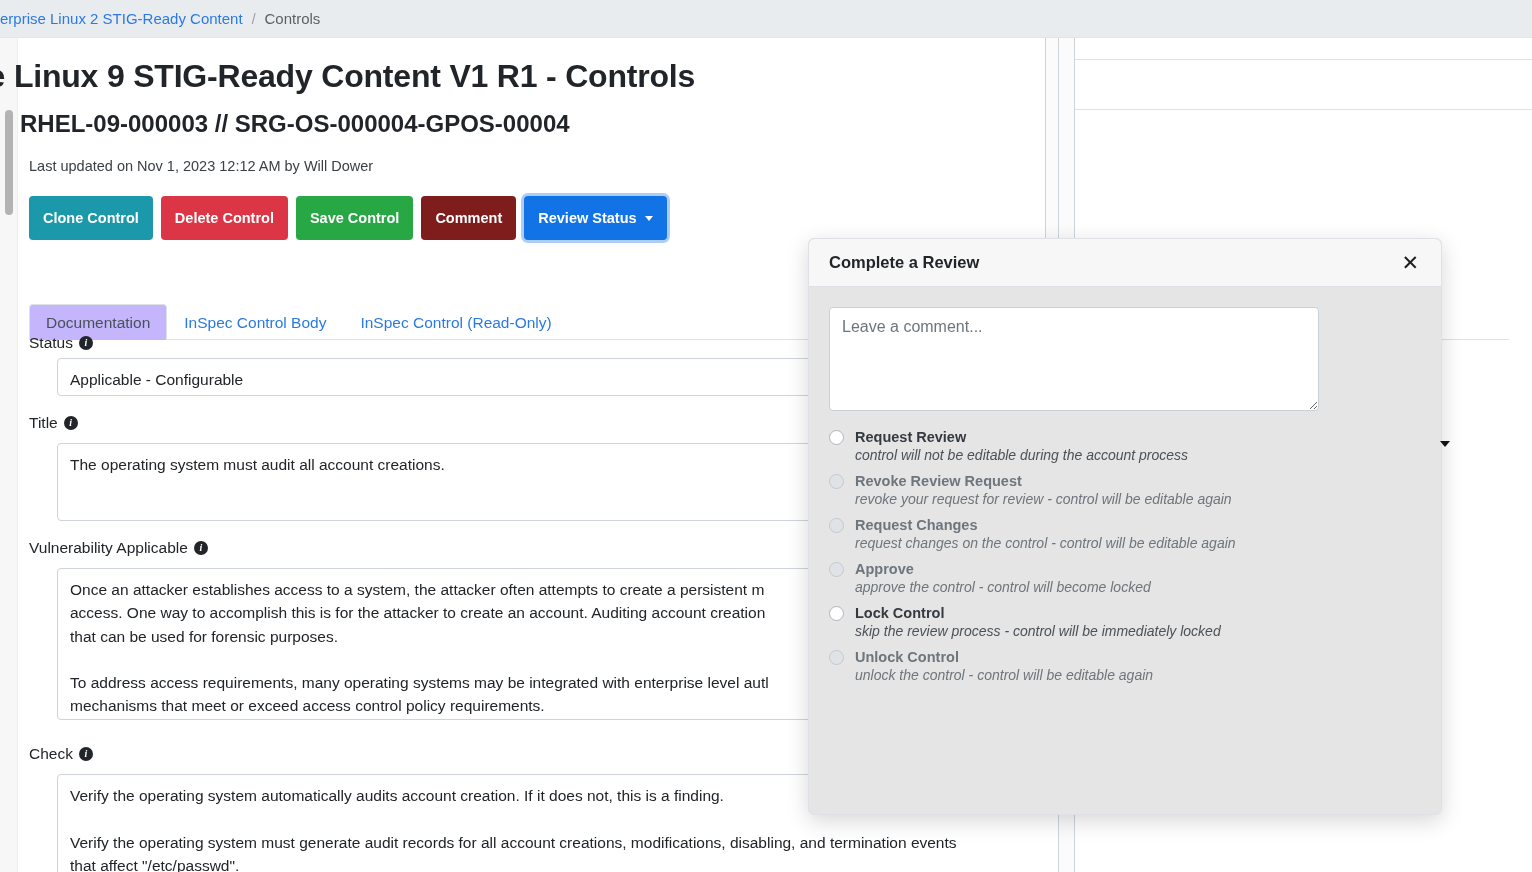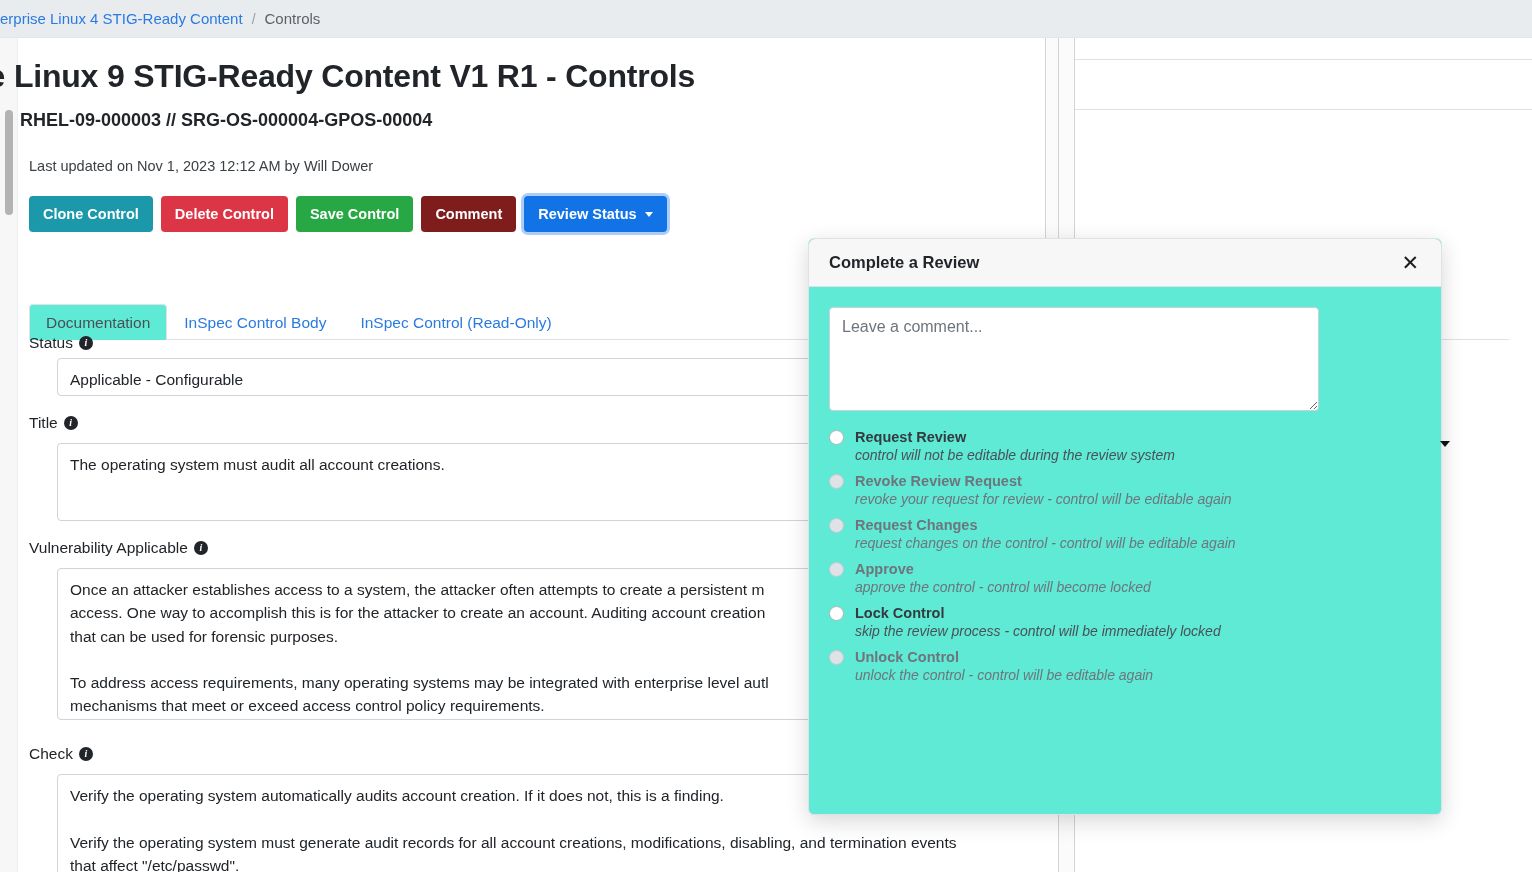--- a/index.html
+++ b/index.html
@@ -40,35 +40,35 @@
     border-right: 1px solid #eceff1;
   }
 
   .page-title {
     position: absolute; left: -30px; top: 20px;
     font-size: 32px; font-weight: 700; color: #212529;
     letter-spacing: -0.2px; white-space: nowrap;
   }
   .control-heading {
     position: absolute; left: 20px; top: 72px;
-    font-size: 18px; font-weight: 700; color: #212529;
+    font-size: 24px; font-weight: 700; color: #212529;
     white-space: nowrap;
   }
   .last-updated {
     position: absolute; left: 29px; top: 120px;
     font-size: 14.5px; color: #3b4045; white-space: nowrap;
   }
 
   
   .toolbar { position: absolute; left: 29px; top: 158px; display: flex; gap: 8px; }
   .btn {
     border: none; border-radius: 4px;
     font-size: 14.5px; font-weight: 600;
     color: #fff; cursor: pointer;
-    padding: 0 14px; height: 36px;
+    padding: 0 14px; height: 44px;
     display: flex; align-items: center; justify-content: center;
     font-family: "Liberation Sans", sans-serif;
     white-space: nowrap;
   }
   .btn-clone  { background: #1b99ab; }
   .btn-delete { background: #dc3545; }
   .btn-save   { background: #28a745; }
   .btn-comment{ background: #7f1d1d; }
   .btn-review {
     background: #1273e6;
@@ -91,21 +91,21 @@
     display: flex; align-items: flex-end;
   }
   .tab {
     font-size: 15.5px; padding: 9px 16px 8px 16px;
     cursor: pointer; white-space: nowrap;
     color: #2a7ae2; border: 1px solid transparent;
     border-bottom: none; margin-bottom: -1px;
     border-radius: 4px 4px 0 0; background: transparent;
   }
   .tab.active {
-    color: #495057; background: #5eead4;
+    color: #495057; background: #c4b5fd;
     border-color: #dee2e6 #dee2e6 #fff;
   }
 
   
   .field-label {
     position: absolute; font-size: 15.5px; color: #212529;
     display: flex; align-items: center; gap: 6px; white-space: nowrap;
   }
   .info-icon {
     display: inline-flex; align-items: center; justify-content: center;
@@ -140,21 +140,21 @@
   }
   .mid-gutter {
     position: absolute; left: 1045px; top: 0; width: 30px; height: 834px;
     background: #fbfbfb;
   }
 
   
   .modal {
     position: absolute; left: 808px; top: 238px;
     width: 634px; height: 577px;
-    background: #5eead4;
+    background: #e5e5e5;
     border: 1px solid #dee2e6;
     border-radius: 6px;
     box-shadow: 0 6px 22px rgba(0,0,0,0.16);
     display: flex; flex-direction: column;
     z-index: 50;
   }
   .modal-header {
     height: 48px; flex: 0 0 48px;
     background: #f7f7f8;
     border-bottom: 1px solid #dee2e6;
@@ -218,21 +218,21 @@
     border-top: 6px solid #111;
     z-index: 60;
   }
 </style>
 </head>
 <body>
 
 <div id="root">
 
   <div class="breadcrumb-bar">
-    <a class="bc-link" href="#">erprise Linux 4 STIG-Ready Content</a>
+    <a class="bc-link" href="#">erprise Linux 2 STIG-Ready Content</a>
     <span class="bc-sep">/</span>
     <span class="bc-current">Controls</span>
   </div>
 
   <div class="page">
 
     <div class="mid-gutter"></div>
     <div class="split-handle" style="left:1045px;"></div>
     <div class="split-handle" style="left:1058px;"></div>
     <div class="split-handle" style="left:1074px;"></div>
@@ -309,21 +309,21 @@
     <div class="modal-body">
       <textarea class="comment-box" placeholder="Leave a comment..." style=""></textarea>
 
       <div class="radio-list">
 
         <div>
           <div class="radio-row">
             <span class="radio-dot"></span>
             <span class="radio-label">Request Review</span>
           </div>
-          <div class="radio-desc">control will not be editable during the review system</div>
+          <div class="radio-desc">control will not be editable during the account process</div>
         </div>
 
         <div>
           <div class="radio-row">
             <span class="radio-dot disabled"></span>
             <span class="radio-label disabled">Revoke Review Request</span>
           </div>
           <div class="radio-desc disabled">revoke your request for review - control will be editable again</div>
         </div>
 

